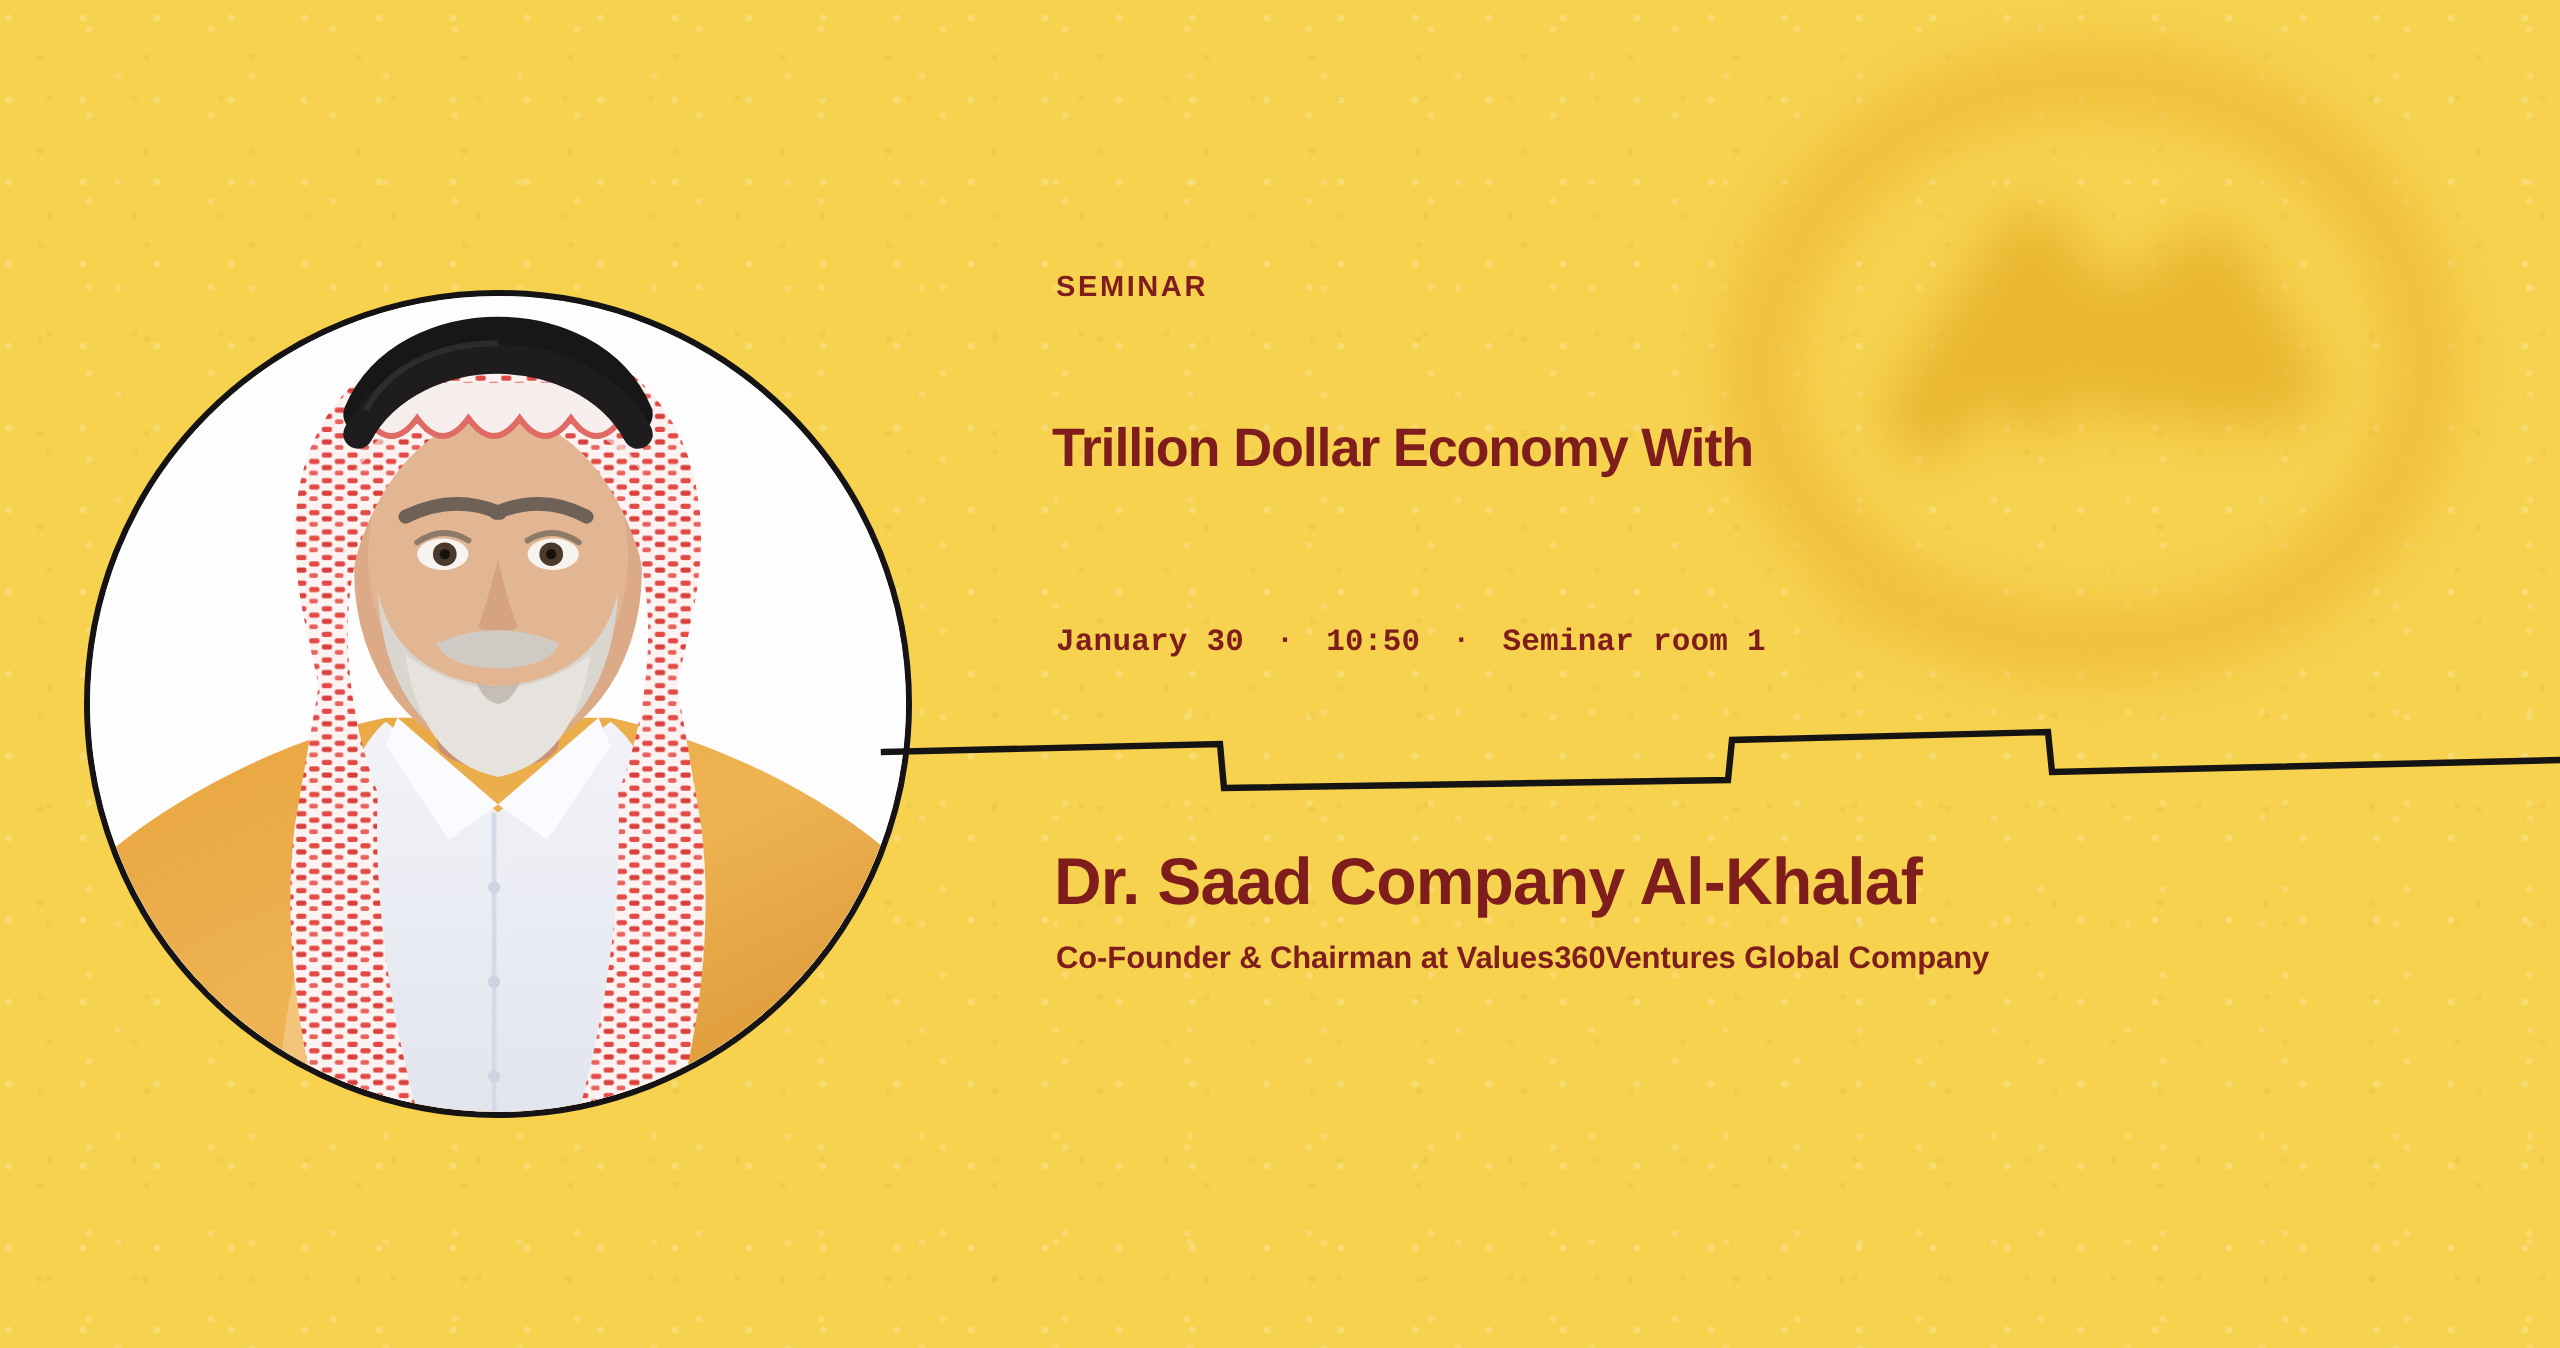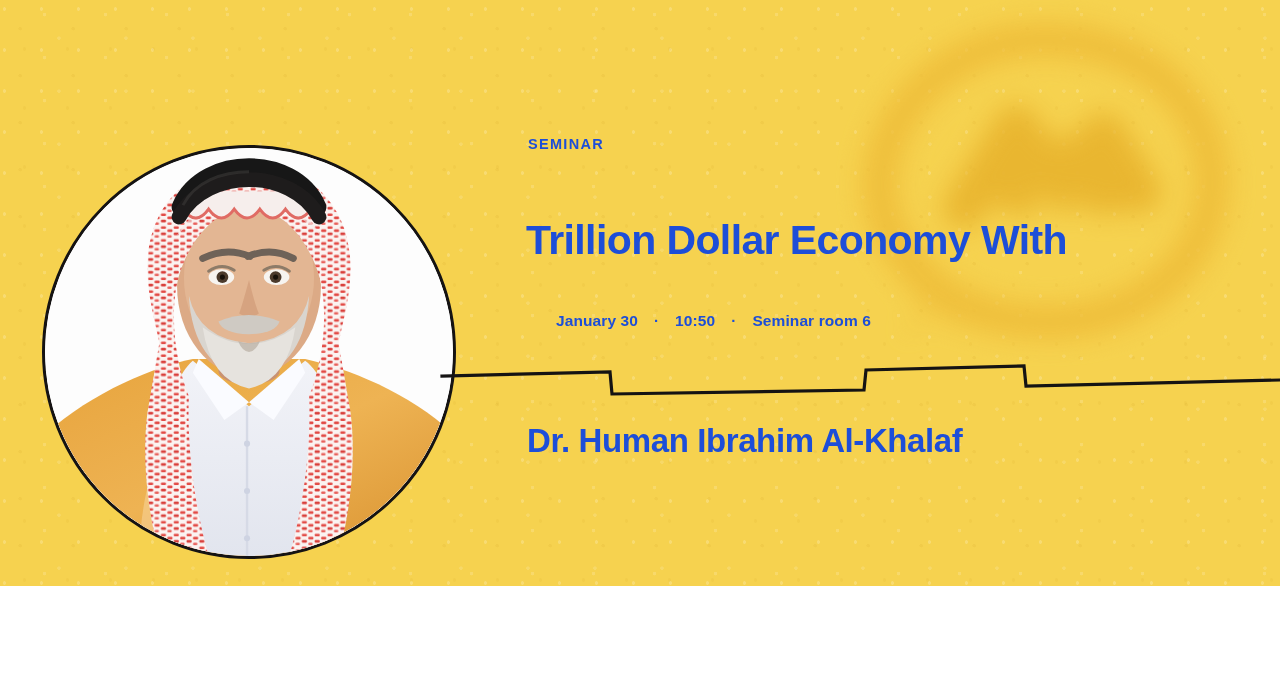--- a/index.html
+++ b/index.html
@@ -6,25 +6,25 @@
   html, body {
     margin: 0;
     padding: 0;
     background: #ffffff;
   }
   * { box-sizing: border-box; }
 
   .banner {
     position: relative;
     width: 1280px;
-    height: 586px;
+    height: 674px;
     overflow: hidden;
     background: #F6D24F;
     font-family: "Liberation Sans", "DejaVu Sans", sans-serif;
-    color: #1d4ed8;
+    color: #7f1d1d;
     -webkit-font-smoothing: antialiased;
   }
 
   
   .bg-texture {
     position: absolute;
     inset: 0;
     background-image:
       radial-gradient(circle at 12% 22%, rgba(255,255,255,.22) 0 1.5px, transparent 2px),
       radial-gradient(circle at 38% 61%, rgba(190,140,20,.10) 0 1.5px, transparent 2px),
@@ -83,36 +83,37 @@
     font-size: 14.5px;
     font-weight: bold;
     letter-spacing: 1.3px;
     line-height: 1;
   }
   .title {
     position: absolute;
     left: 526px;
     top: 192px;
     width: 600px;
-    font-size: 41px;
+    font-size: 27px;
     font-weight: bold;
     line-height: 1.04;
     letter-spacing: -0.6px;
   }
   .title .line { display: block; white-space: nowrap; }
 
   .meta {
     position: absolute;
-    left: 556px;
+    left: 528px;
     top: 312px;
     display: flex;
     align-items: center;
     font-size: 15.5px;
     font-weight: bold;
     letter-spacing: .1px;
+    font-family: Liberation Mono, monospace;
   }
   .meta .sep {
     display: inline-block;
     margin: 0 16px;
     font-size: 15px;
     line-height: 1;
     transform: translateY(-1px);
   }
 
   
@@ -281,19 +282,20 @@
 
   <h1 class="title">
     <span class="line">Trillion Dollar Economy With</span>
   </h1>
 
   <div class="meta">
     <span>January 30</span>
     <span class="sep">·</span>
     <span>10:50</span>
     <span class="sep">·</span>
-    <span>Seminar room 6</span>
+    <span>Seminar room 1</span>
   </div>
 
-  <div class="speaker-name">Dr. Human Ibrahim Al-Khalaf</div>
+  <div class="speaker-name">Dr. Saad Company Al-Khalaf</div>
+  <div class="speaker-role">Co-Founder &amp; Chairman at Values360Ventures Global Company</div>
 
 
 </div>
 
 </body></html>

